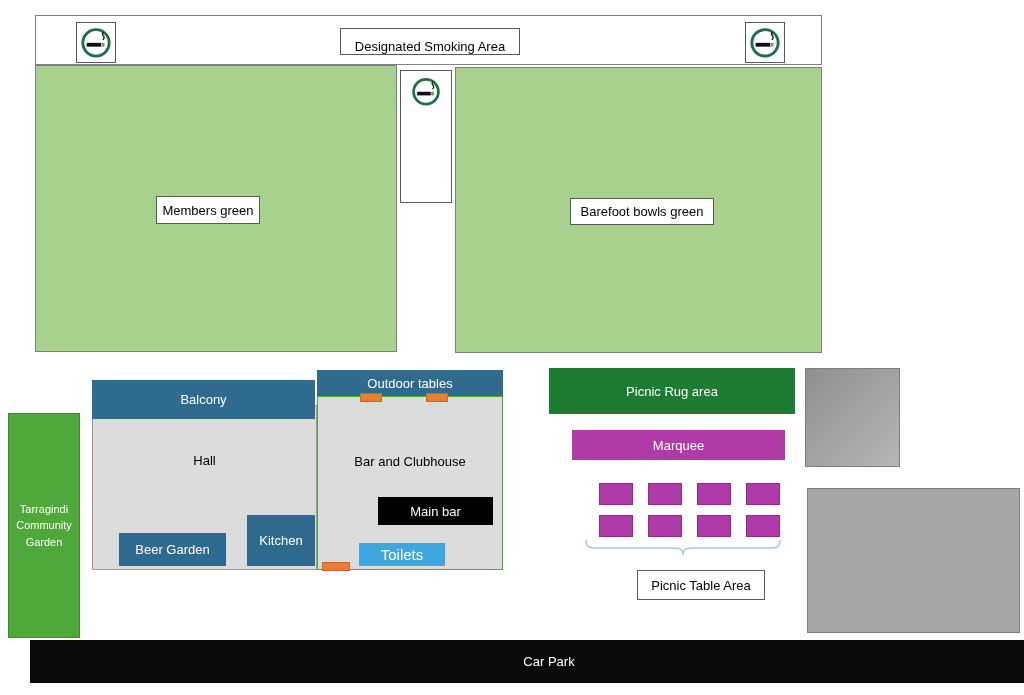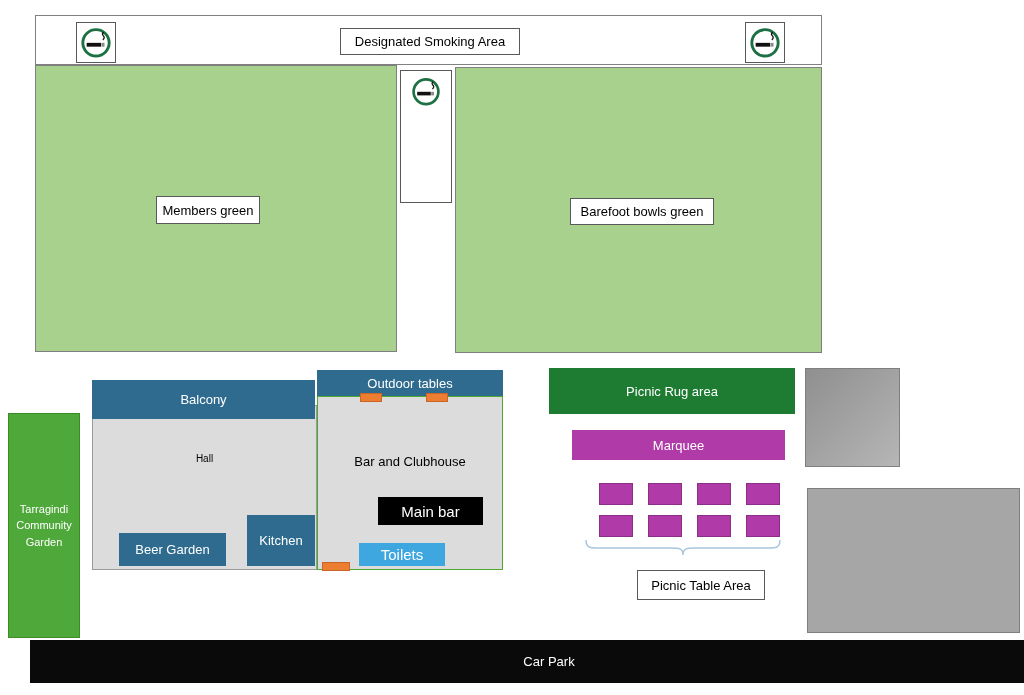--- a/index.html
+++ b/index.html
@@ -34,21 +34,21 @@
     <span style="margin-top:2px;">
       <svg viewBox="0 0 40 40" width="34" height="34">
         <circle cx="20" cy="21" r="15.5" fill="#fff" stroke="var(--smoking_ring)" stroke-width="3.4"></circle>
         <rect x="9" y="21" width="17" height="4.5" fill="#111"></rect>
         <rect x="26.5" y="21" width="3.5" height="4.5" fill="#8a8a8a"></rect>
         <path d="M28 17.5 q3 -2.5 0.5 -5 q-2 -2 0.5 -4" fill="none" stroke="#111" stroke-width="1.6"></path>
       </svg>
     </span>
   </div>
 
-  <div class="abs label-box" style="left:340px; top:28px; width:180px; height:27px;">
+  <div class="abs label-box" style="left:340px; top:28px; width:180px; height:27px;align-items:flex-end;">
     <span>Designated Smoking Area</span>
   </div>
 
   <div class="abs icon-box" style="left:745px; top:22px; width:40px; height:41px;">
     <span style="margin-top:2px;">
       <svg viewBox="0 0 40 40" width="34" height="34">
         <circle cx="20" cy="21" r="15.5" fill="#fff" stroke="var(--smoking_ring)" stroke-width="3.4"></circle>
         <rect x="9" y="21" width="17" height="4.5" fill="#111"></rect>
         <rect x="26.5" y="21" width="3.5" height="4.5" fill="#8a8a8a"></rect>
         <path d="M28 17.5 q3 -2.5 0.5 -5 q-2 -2 0.5 -4" fill="none" stroke="#111" stroke-width="1.6"></path>
@@ -71,21 +71,21 @@
       </svg>
     </span>
   </div>
 
   <div class="abs green-field" style="left:455px; top:67px; width:367px; height:286px;"></div>
   <div class="abs label-box" style="left:570px; top:198px; width:144px; height:27px;">
     <span>Barefoot bowls green</span>
   </div>
 
   <div class="abs gray-area" style="left:92px; top:405px; width:225px; height:165px; border:1px solid #9a9a9a; z-index:1;"></div>
-  <div class="abs" style="left:92px; top:453px; width:225px; text-align:center; font-size:10px; color:#000; z-index:4;">
+  <div class="abs" style="left:92px; top:453px; width:225px; text-align:center; font-size:13px; color:#000; z-index:4;">
     <span>Hall</span>
   </div>
 
   <div class="abs gray-area" style="left:317px; top:396px; width:186px; height:174px; border:1.5px solid #4EA72E; z-index:1;"></div>
   <div class="abs" style="left:317px; top:454px; width:186px; text-align:center; font-size:13px; color:#000; z-index:4;">
     <span>Bar and Clubhouse</span>
   </div>
 
   <div class="abs blue-bar" style="left:92px; top:380px; width:223px; height:39px;">
     <span>Balcony</span>
@@ -96,21 +96,21 @@
   </div>
 
   <div class="abs blue-bar" style="left:119px; top:533px; width:107px; height:33px;">
     <span>Beer Garden</span>
   </div>
 
   <div class="abs blue-bar" style="left:247px; top:515px; width:68px; height:51px;">
     <span>Kitchen</span>
   </div>
 
-  <div class="abs center-text" style="left:378px; top:497px; width:105px; height:28px; background:#000; color:#fff; font-size:15px; z-index:4;">
+  <div class="abs center-text" style="left:378px; top:497px; width:115px; height:28px; background:#000; color:#fff; font-size:13px; z-index:4;">
     <span>Main bar</span>
   </div>
 
   <div class="abs center-text" style="left:359px; top:543px; width:86px; height:23px; background:var(--toilets_blue); color:#fff; font-size:15px; z-index:4;">
     <span>Toilets</span>
   </div>
 
   <div class="abs orange-chair" style="left:360px; top:393px; width:22px; height:9px;"></div>
   <div class="abs orange-chair" style="left:426px; top:393px; width:22px; height:9px;"></div>
   <div class="abs orange-chair" style="left:322px; top:562px; width:28px; height:9px;"></div>

